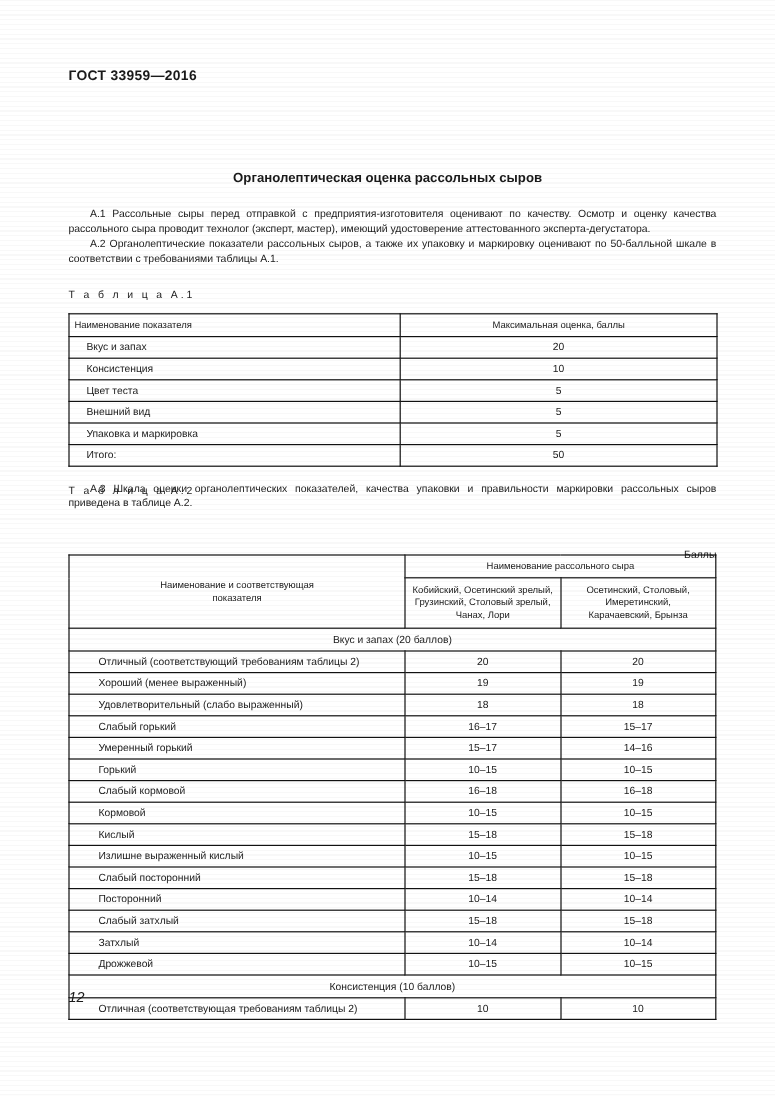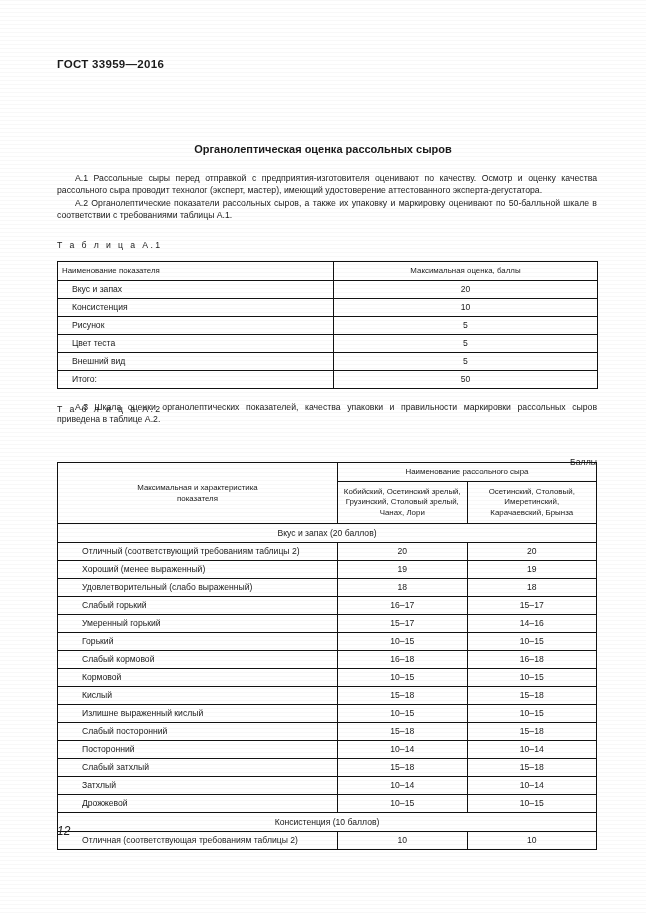--- a/index.html
+++ b/index.html
@@ -211,29 +211,29 @@
       <tbody>
         <tr>
           <td class="c-name">Вкус и запах</td>
           <td class="c-val">20</td>
         </tr>
         <tr>
           <td class="c-name">Консистенция</td>
           <td class="c-val">10</td>
         </tr>
         <tr>
-          <td class="c-name">Рисунок</td>
-          <td class="c-val">5</td>
-        </tr>
-        <tr>
           <td class="c-name">Цвет теста</td>
           <td class="c-val">5</td>
         </tr>
         <tr>
           <td class="c-name">Внешний вид</td>
+          <td class="c-val">5</td>
+        </tr>
+        <tr>
+          <td class="c-name">Упаковка и маркировка</td>
           <td class="c-val">5</td>
         </tr>
         <tr>
           <td class="c-name">Итого:</td>
           <td class="c-val">50</td>
         </tr>
       </tbody>
     </table>
   </div>
 
@@ -242,21 +242,21 @@
   </div>
 
   <div class="tbl-caption" id="cap-a2">Т а б л и ц а  А.2</div>
   <div class="units-note">Баллы</div>
 
   <div id="table-a2-wrap">
     <table class="gost" id="table-a2">
       <thead>
         <tr class="outer-top">
           <td class="c-ind hd-ind" rowspan="2">
-            <span>Максимальная и характеристика</span><br>
+            <span>Наименование и соответствующая</span><br>
             <span>показателя</span>
           </td>
           <td class="hd-cheese-span" colspan="2">Наименование рассольного сыра</td>
         </tr>
         <tr>
           <td class="c-g1 hd-grp">
             <span>Кобийский, Осетинский зрелый,</span><br>
             <span>Грузинский, Столовый зрелый,</span><br>
             <span>Чанах, Лори</span>
           </td>

